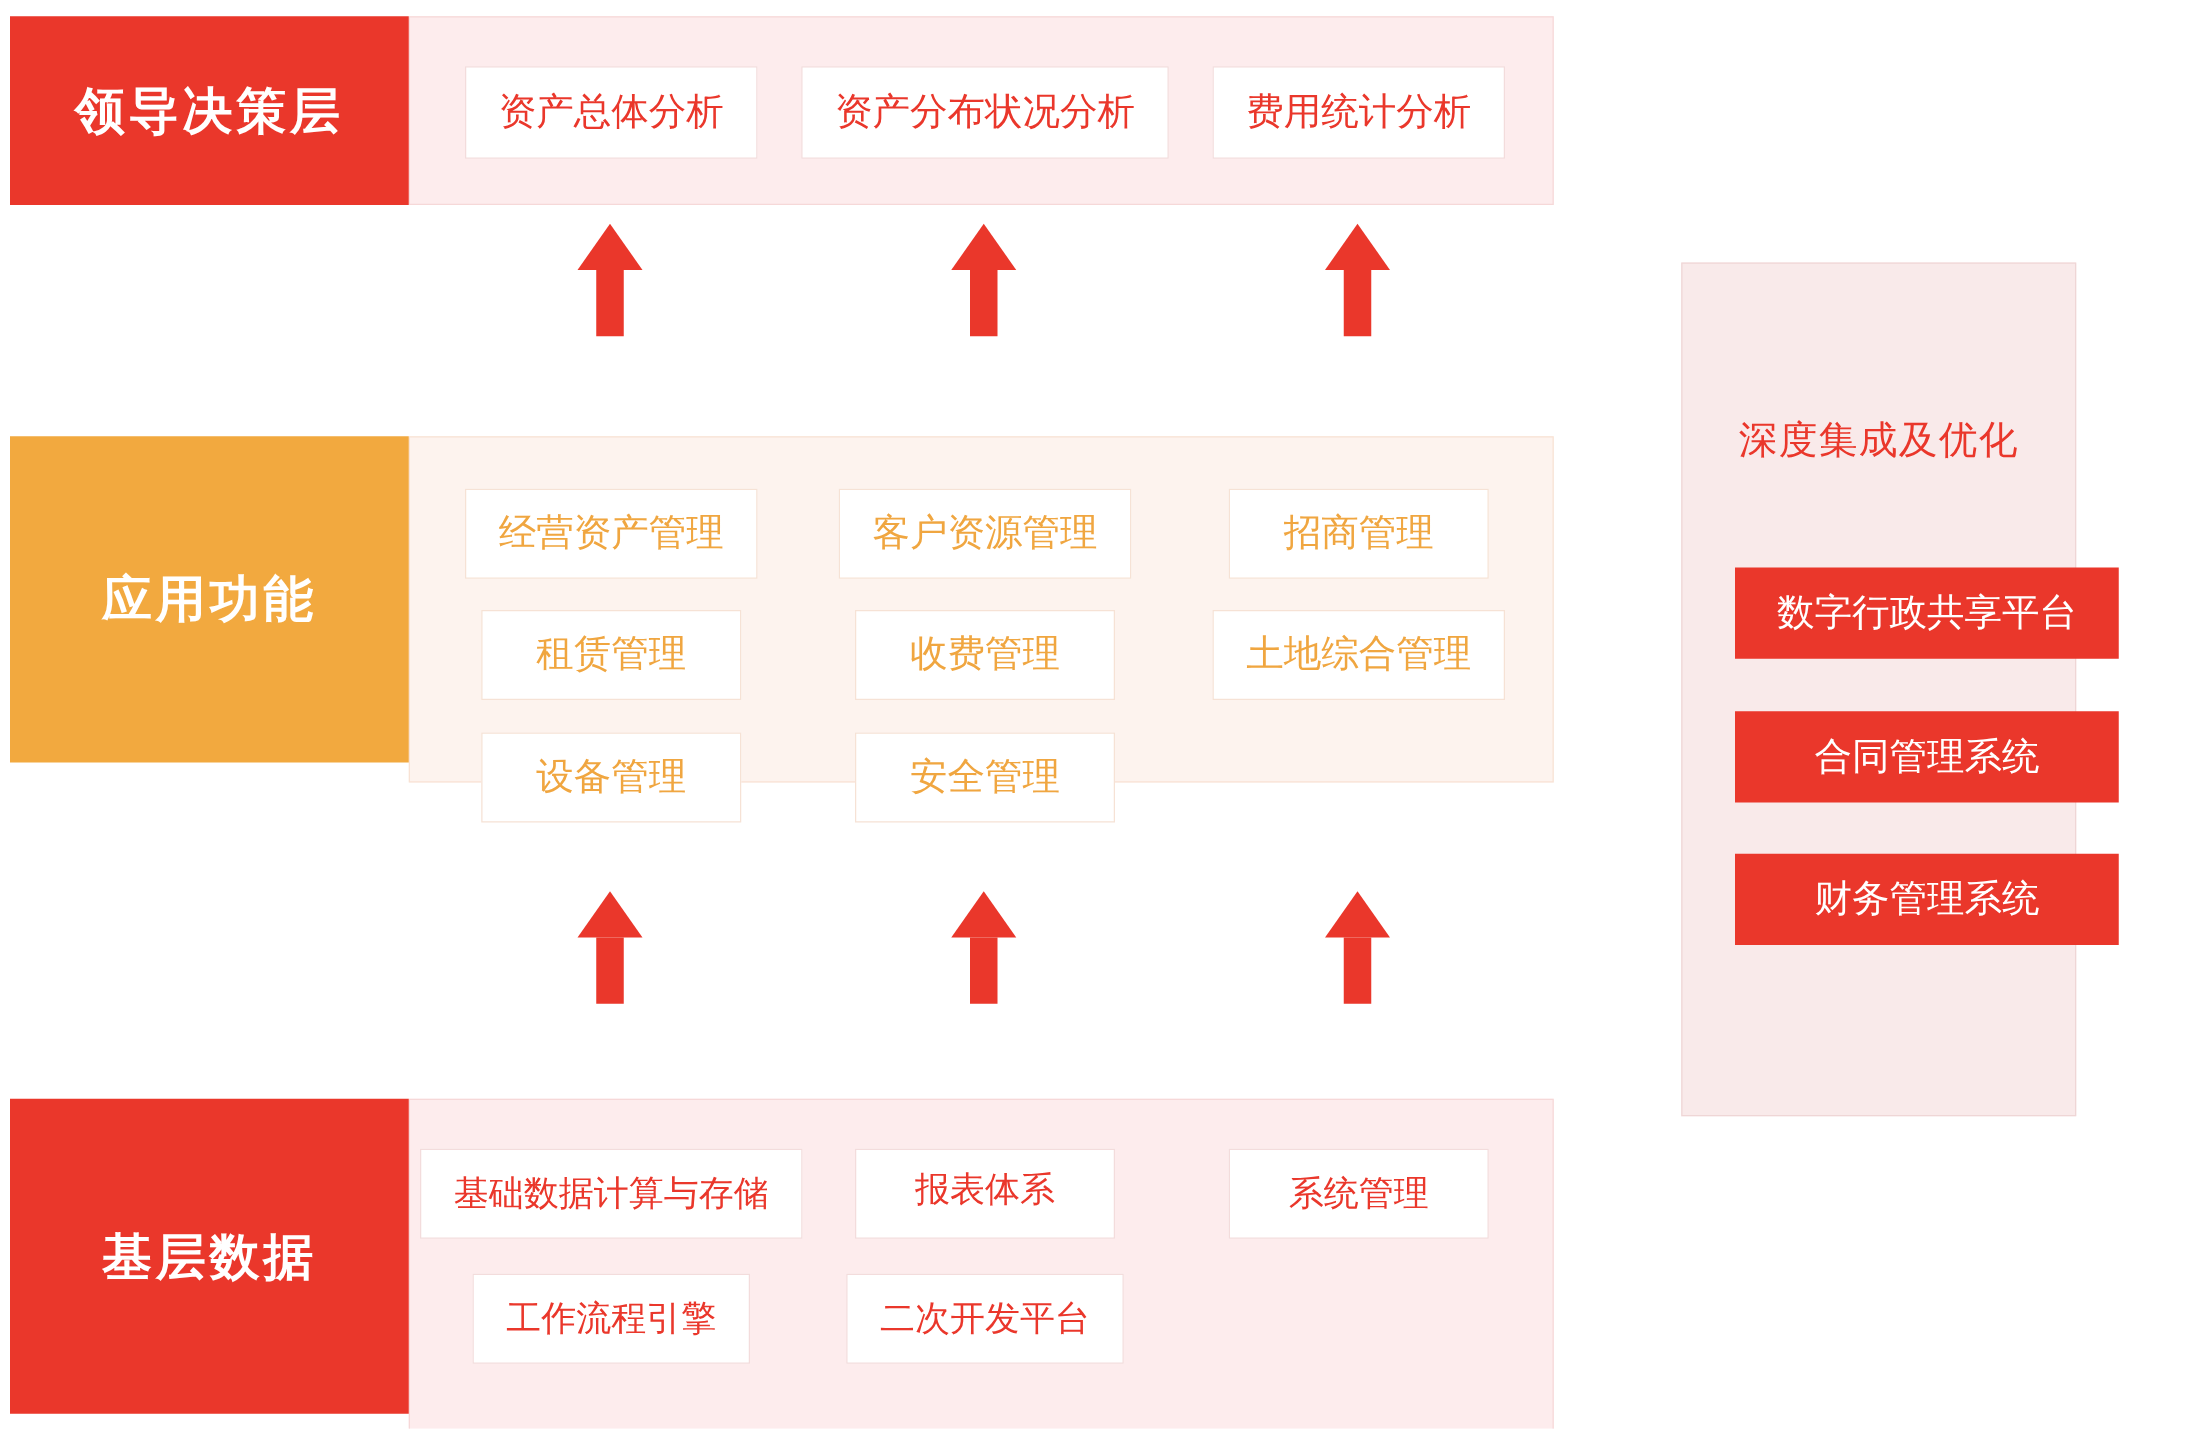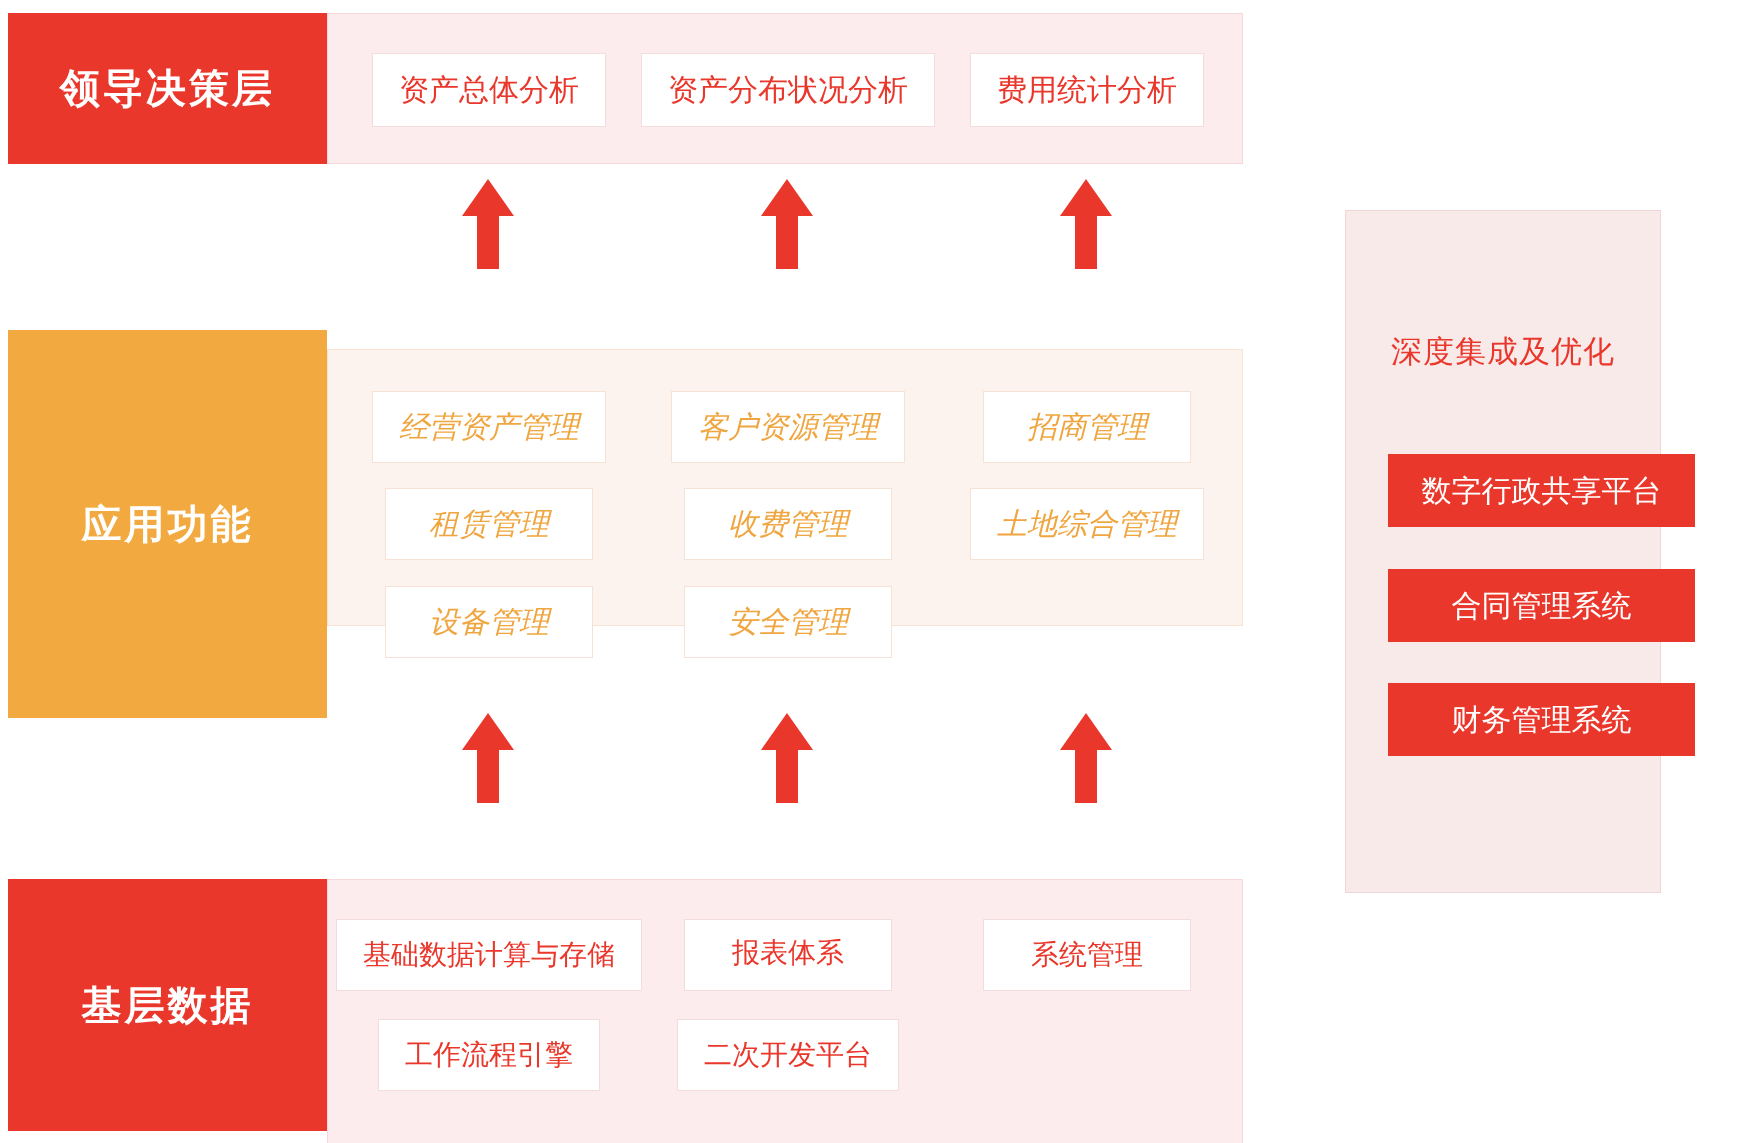--- a/index.html
+++ b/index.html
@@ -139,24 +139,24 @@
   </div>
   <div class="up-arrow" style="left:787px;top:179px;">
     <div class="head"></div>
     <div class="stem"></div>
   </div>
   <div class="up-arrow" style="left:1086px;top:179px;">
     <div class="head"></div>
     <div class="stem"></div>
   </div>
 
-  <div class="band-header orange" style="top:330px;height:388px;text-align:center;">
+  <div class="band-header orange" style="top:349px;height:261px;text-align:center;">
     <span>应用功能</span>
   </div>
-  <div class="band-panel creamy" style="top:349px;height:277px;font-style:italic;">
+  <div class="band-panel creamy" style="top:349px;height:277px;">
     <div class="item-box col-1" style="top:41px;">经营资产管理</div>
     <div class="item-box col-2" style="top:41px;">客户资源管理</div>
     <div class="item-box col-3" style="top:41px;">招商管理</div>
     <div class="item-box col-1" style="top:138px;">租赁管理</div>
     <div class="item-box col-2" style="top:138px;">收费管理</div>
     <div class="item-box col-3" style="top:138px;">土地综合管理</div>
     <div class="item-box col-1" style="top:236px;">设备管理</div>
     <div class="item-box col-2" style="top:236px;">安全管理</div>
   </div>
 

